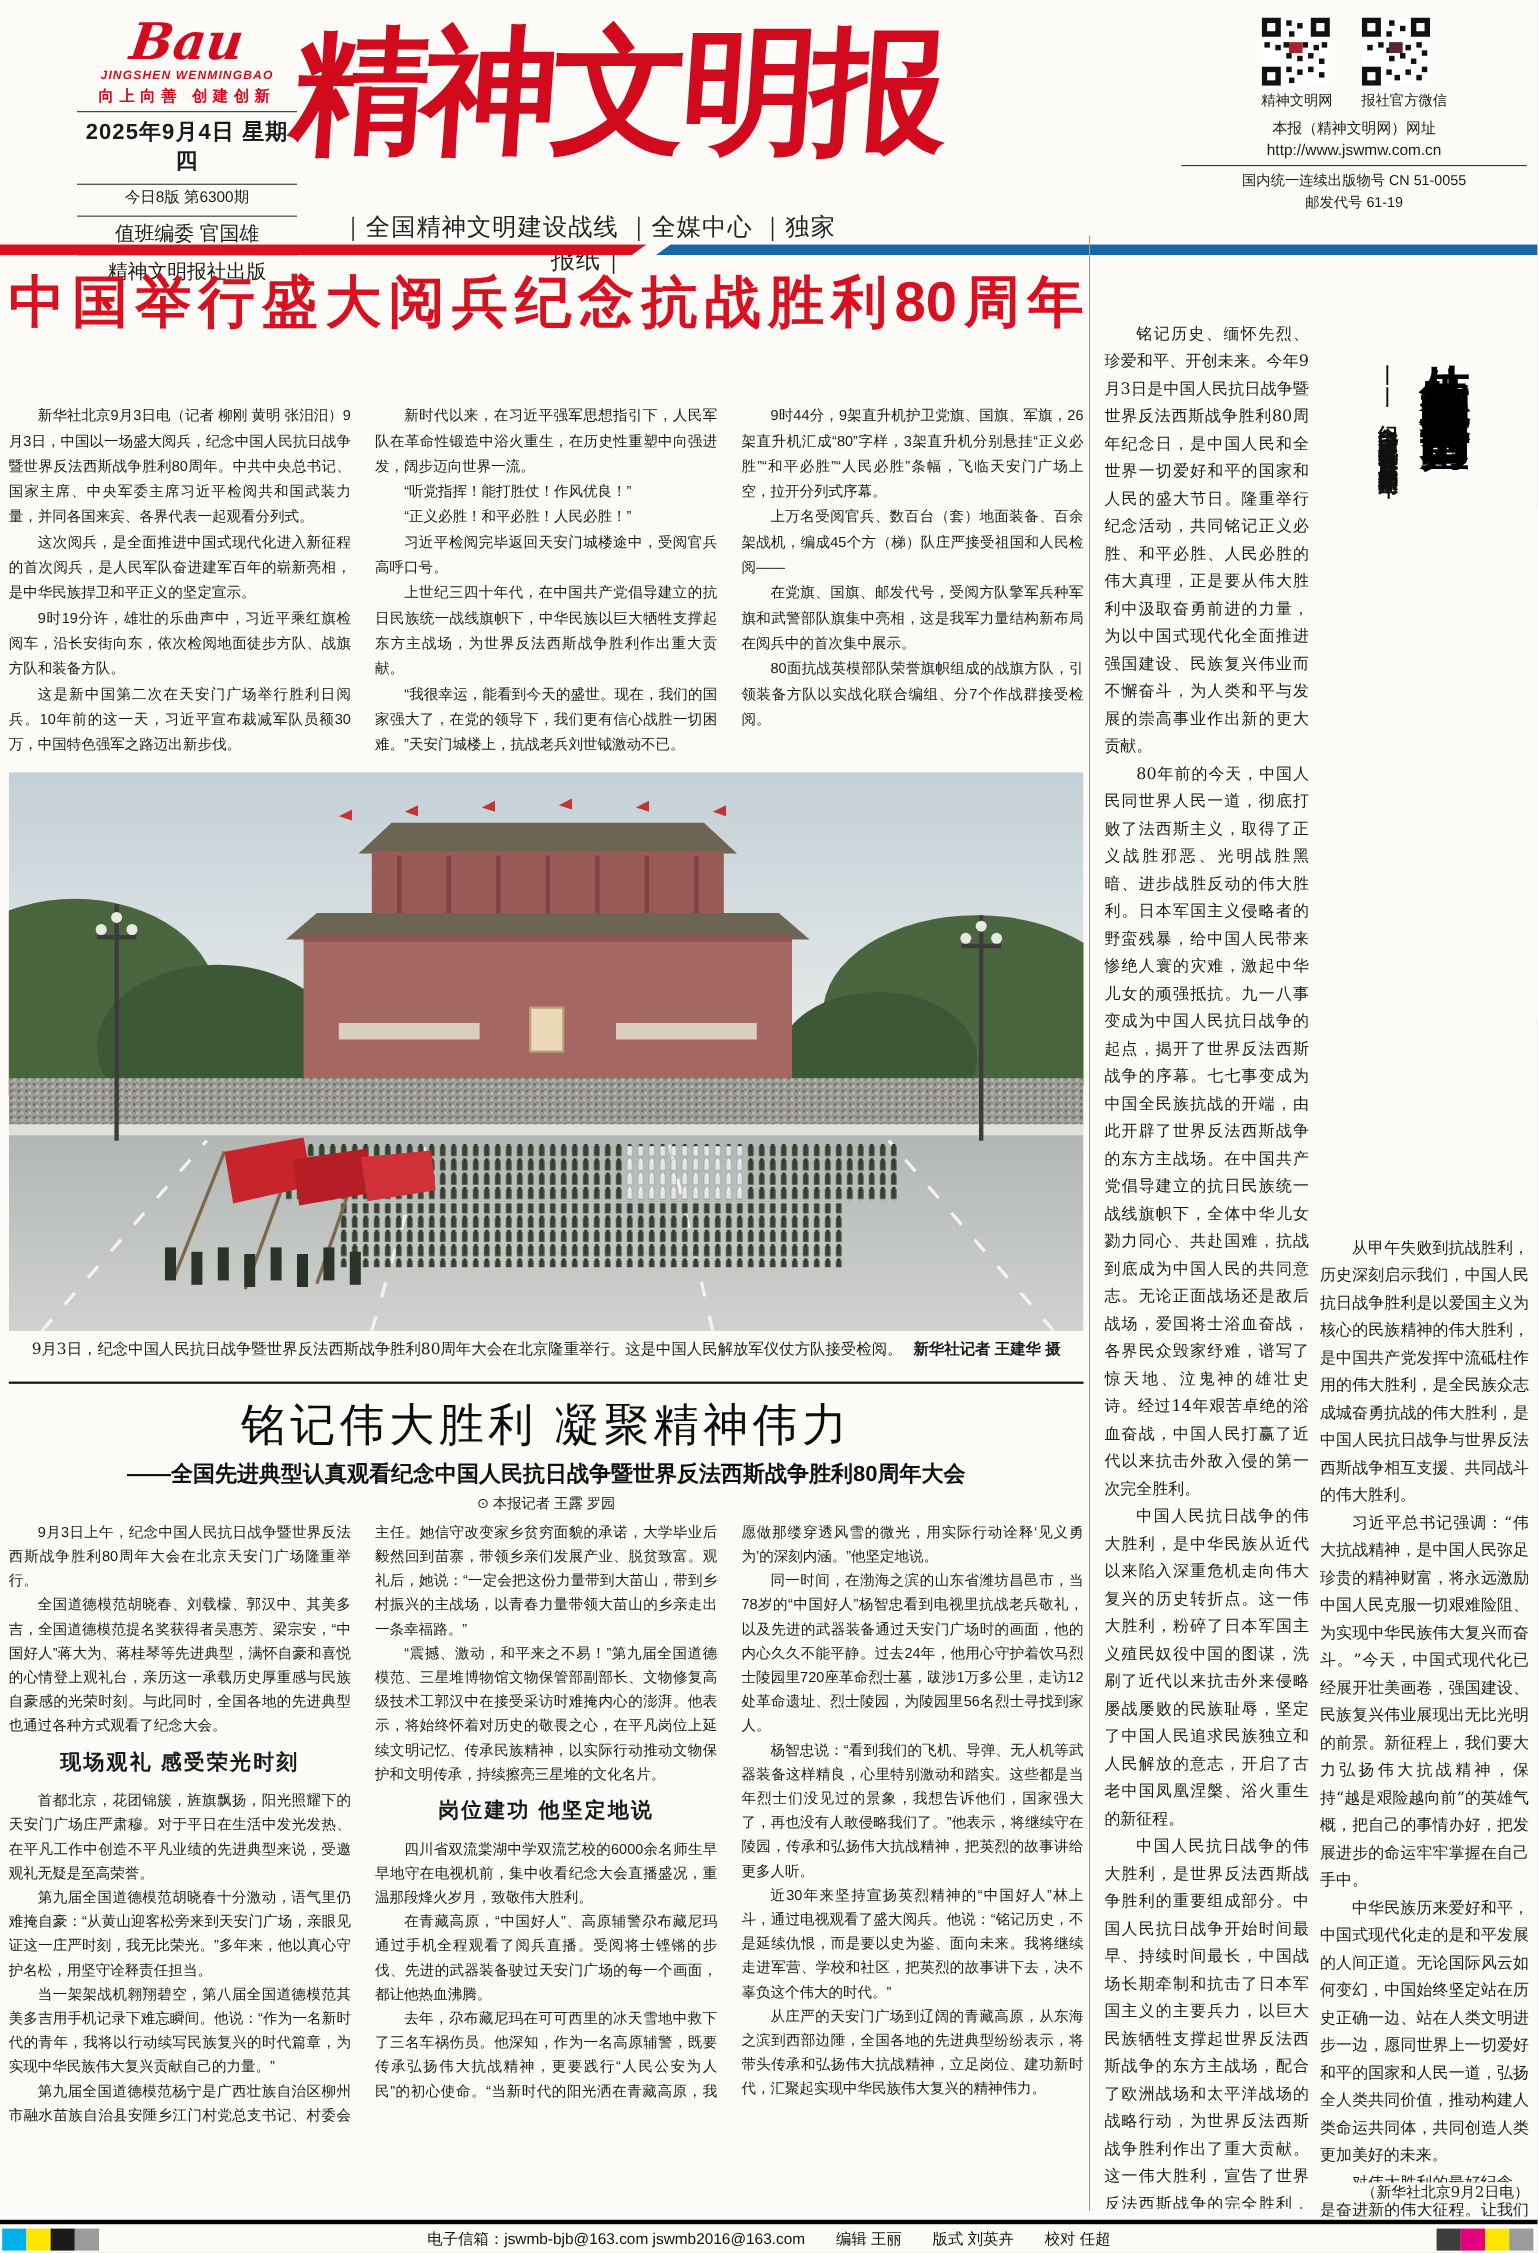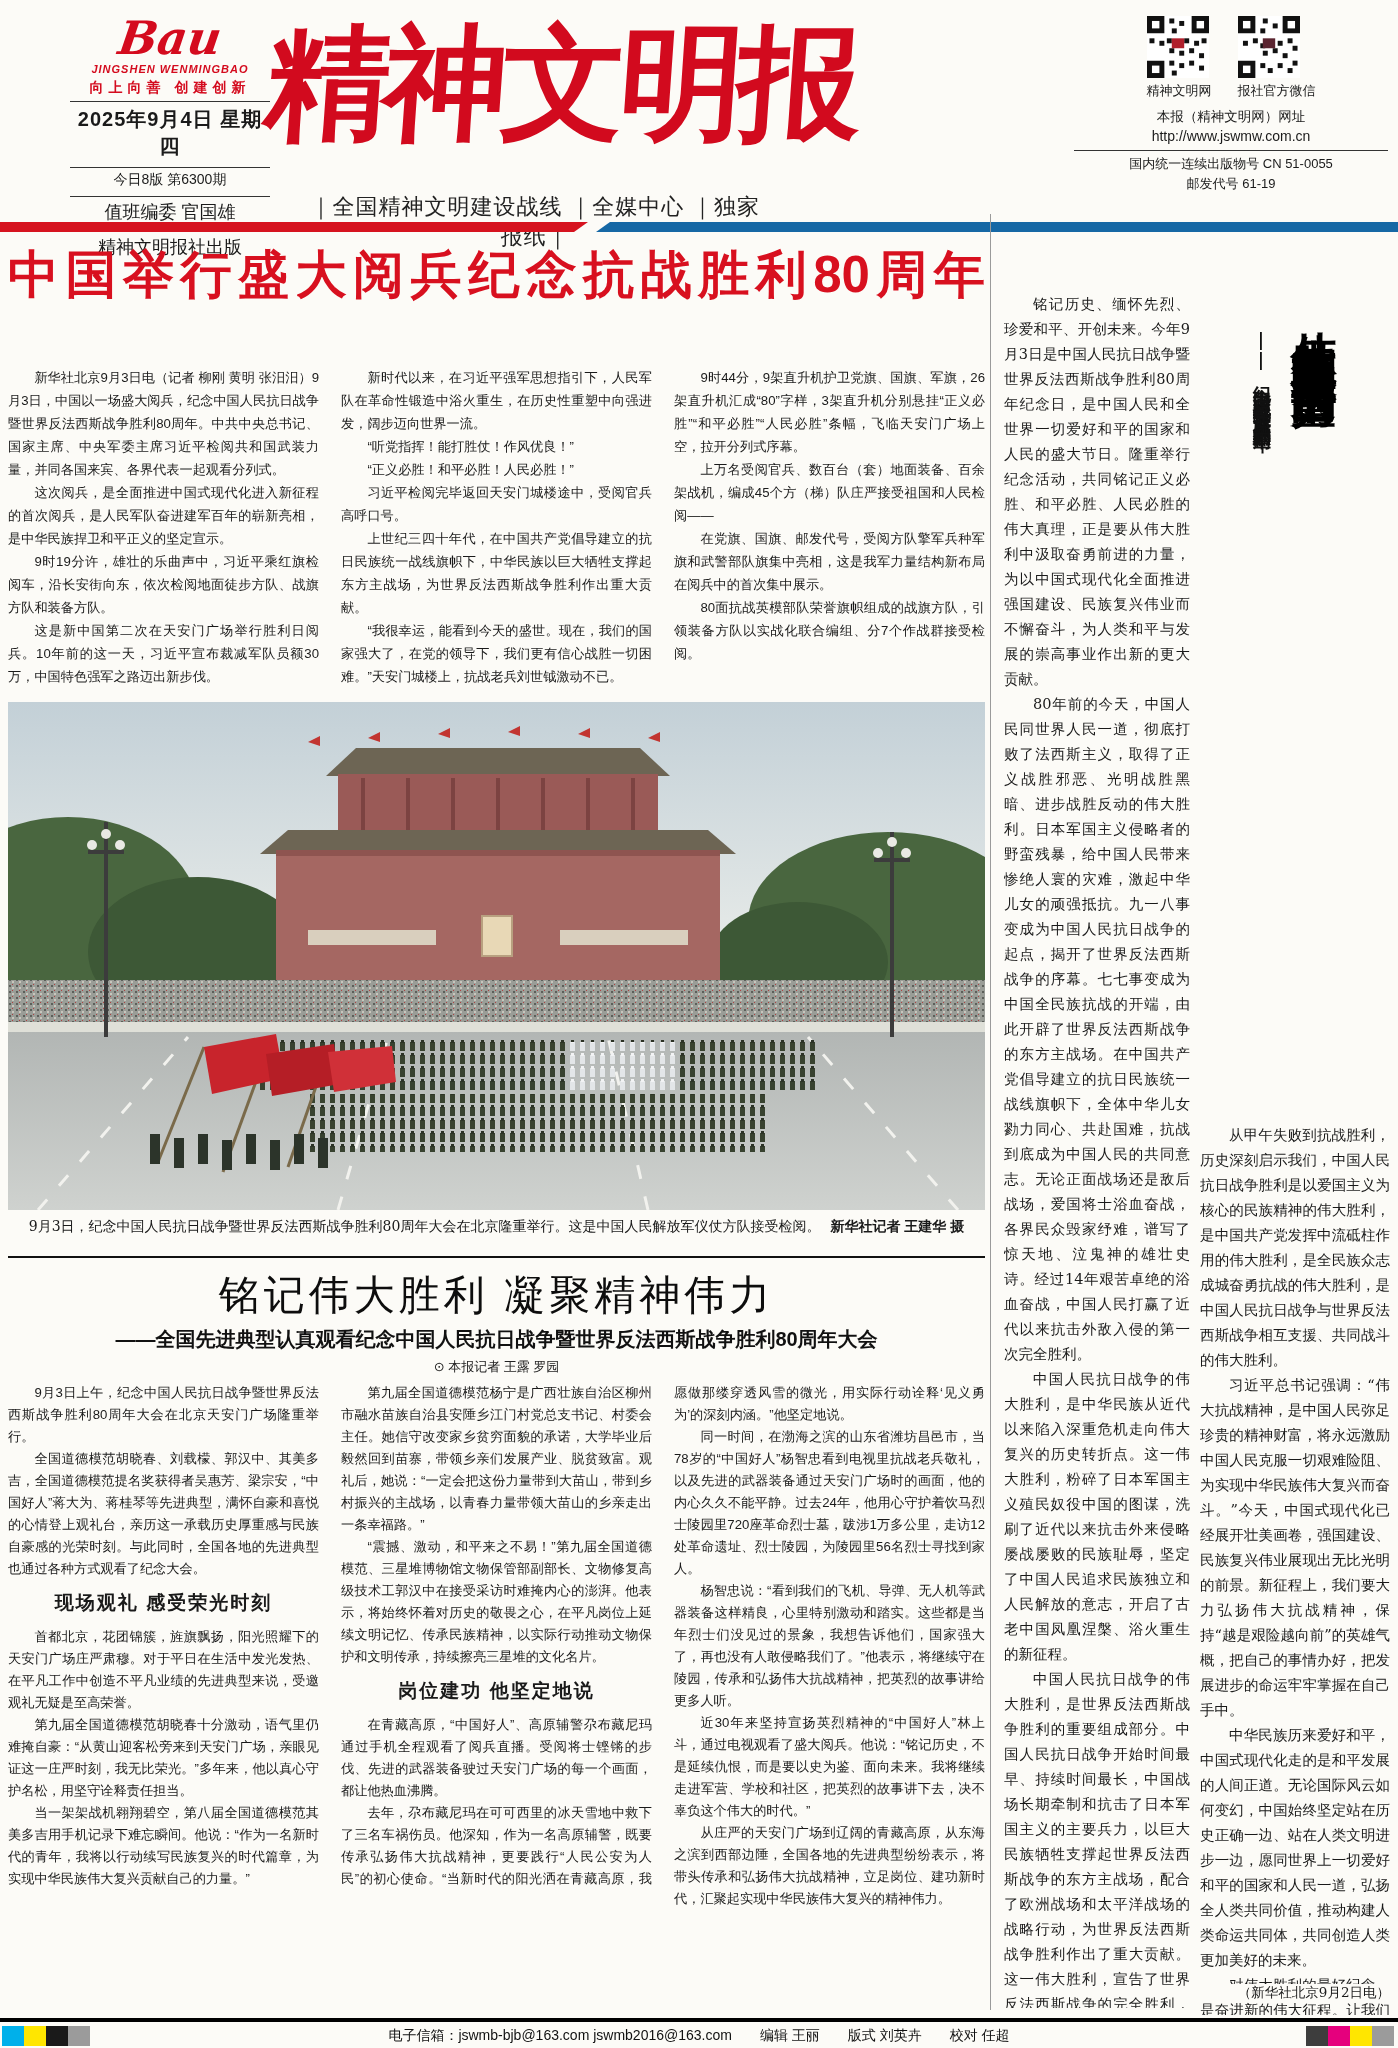--- a/index.html
+++ b/index.html
@@ -319,20 +319,21 @@
   <div class="abs a2-body">
       <p>9月3日上午，纪念中国人民抗日战争暨世界反法西斯战争胜利80周年大会在北京天安门广场隆重举行。</p>
       <p>全国道德模范胡晓春、刘载檬、郭汉中、其美多吉，全国道德模范提名奖获得者吴惠芳、梁宗安，“中国好人”蒋大为、蒋桂琴等先进典型，满怀自豪和喜悦的心情登上观礼台，亲历这一承载历史厚重感与民族自豪感的光荣时刻。与此同时，全国各地的先进典型也通过各种方式观看了纪念大会。</p>
       <h3 class="subhead">现场观礼 感受荣光时刻</h3>
       <p>首都北京，花团锦簇，旌旗飘扬，阳光照耀下的天安门广场庄严肃穆。对于平日在生活中发光发热、在平凡工作中创造不平凡业绩的先进典型来说，受邀观礼无疑是至高荣誉。</p>
       <p>第九届全国道德模范胡晓春十分激动，语气里仍难掩自豪：“从黄山迎客松旁来到天安门广场，亲眼见证这一庄严时刻，我无比荣光。”多年来，他以真心守护名松，用坚守诠释责任担当。</p>
       <p>当一架架战机翱翔碧空，第八届全国道德模范其美多吉用手机记录下难忘瞬间。他说：“作为一名新时代的青年，我将以行动续写民族复兴的时代篇章，为实现中华民族伟大复兴贡献自己的力量。”</p>
       <p>第九届全国道德模范杨宁是广西壮族自治区柳州市融水苗族自治县安陲乡江门村党总支书记、村委会主任。她信守改变家乡贫穷面貌的承诺，大学毕业后毅然回到苗寨，带领乡亲们发展产业、脱贫致富。观礼后，她说：“一定会把这份力量带到大苗山，带到乡村振兴的主战场，以青春力量带领大苗山的乡亲走出一条幸福路。”</p>
       <p>“震撼、激动，和平来之不易！”第九届全国道德模范、三星堆博物馆文物保管部副部长、文物修复高级技术工郭汉中在接受采访时难掩内心的澎湃。他表示，将始终怀着对历史的敬畏之心，在平凡岗位上延续文明记忆、传承民族精神，以实际行动推动文物保护和文明传承，持续擦亮三星堆的文化名片。</p>
       <h3 class="subhead">岗位建功 他坚定地说</h3>
+      <p>四川省双流棠湖中学双流艺校的6000余名师生早早地守在电视机前，集中收看纪念大会直播盛况，重温那段烽火岁月，致敬伟大胜利。</p>
       <p>在青藏高原，“中国好人”、高原辅警尕布藏尼玛通过手机全程观看了阅兵直播。受阅将士铿锵的步伐、先进的武器装备驶过天安门广场的每一个画面，都让他热血沸腾。</p>
       <p>去年，尕布藏尼玛在可可西里的冰天雪地中救下了三名车祸伤员。他深知，作为一名高原辅警，既要传承弘扬伟大抗战精神，更要践行“人民公安为人民”的初心使命。“当新时代的阳光洒在青藏高原，我愿做那缕穿透风雪的微光，用实际行动诠释‘见义勇为’的深刻内涵。”他坚定地说。</p>
       <p>同一时间，在渤海之滨的山东省潍坊昌邑市，当78岁的“中国好人”杨智忠看到电视里抗战老兵敬礼，以及先进的武器装备通过天安门广场时的画面，他的内心久久不能平静。过去24年，他用心守护着饮马烈士陵园里720座革命烈士墓，跋涉1万多公里，走访12处革命遗址、烈士陵园，为陵园里56名烈士寻找到家人。</p>
       <p>杨智忠说：“看到我们的飞机、导弹、无人机等武器装备这样精良，心里特别激动和踏实。这些都是当年烈士们没见过的景象，我想告诉他们，国家强大了，再也没有人敢侵略我们了。”他表示，将继续守在陵园，传承和弘扬伟大抗战精神，把英烈的故事讲给更多人听。</p>
       <p>近30年来坚持宣扬英烈精神的“中国好人”林上斗，通过电视观看了盛大阅兵。他说：“铭记历史，不是延续仇恨，而是要以史为鉴、面向未来。我将继续走进军营、学校和社区，把英烈的故事讲下去，决不辜负这个伟大的时代。”</p>
       <p>从庄严的天安门广场到辽阔的青藏高原，从东海之滨到西部边陲，全国各地的先进典型纷纷表示，将带头传承和弘扬伟大抗战精神，立足岗位、建功新时代，汇聚起实现中华民族伟大复兴的精神伟力。</p>
     </div>
 
   <div class="abs vrule"></div>
   <div class="abs ed-head">从伟大胜利中汲取奋勇前进的力量</div>

